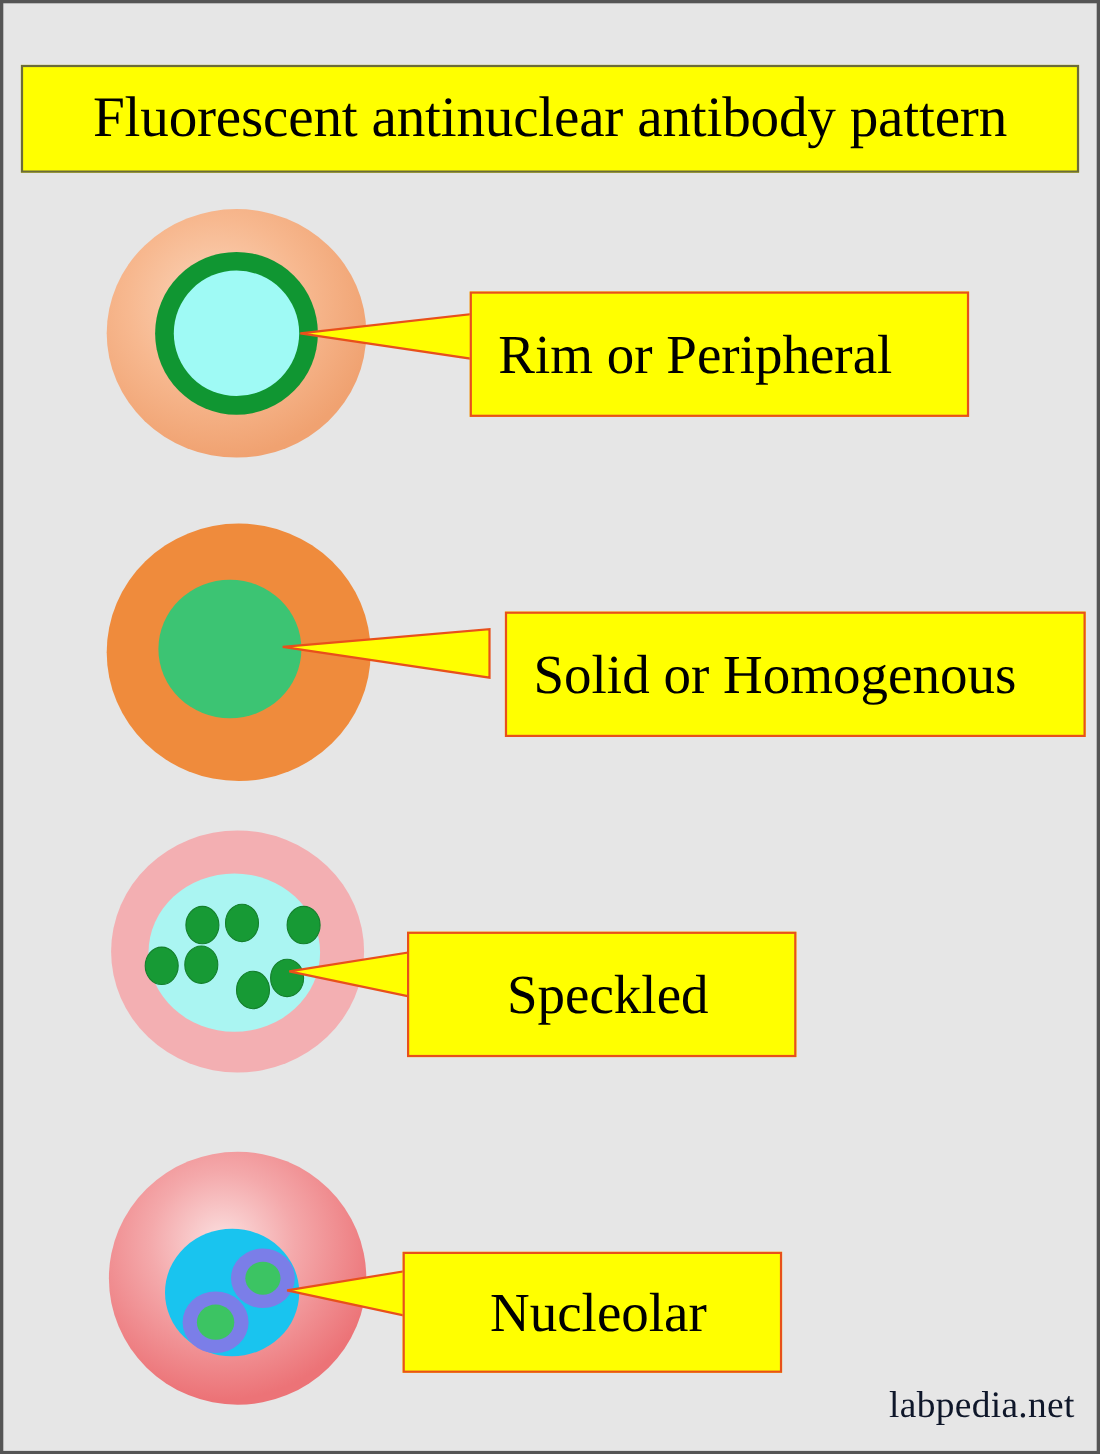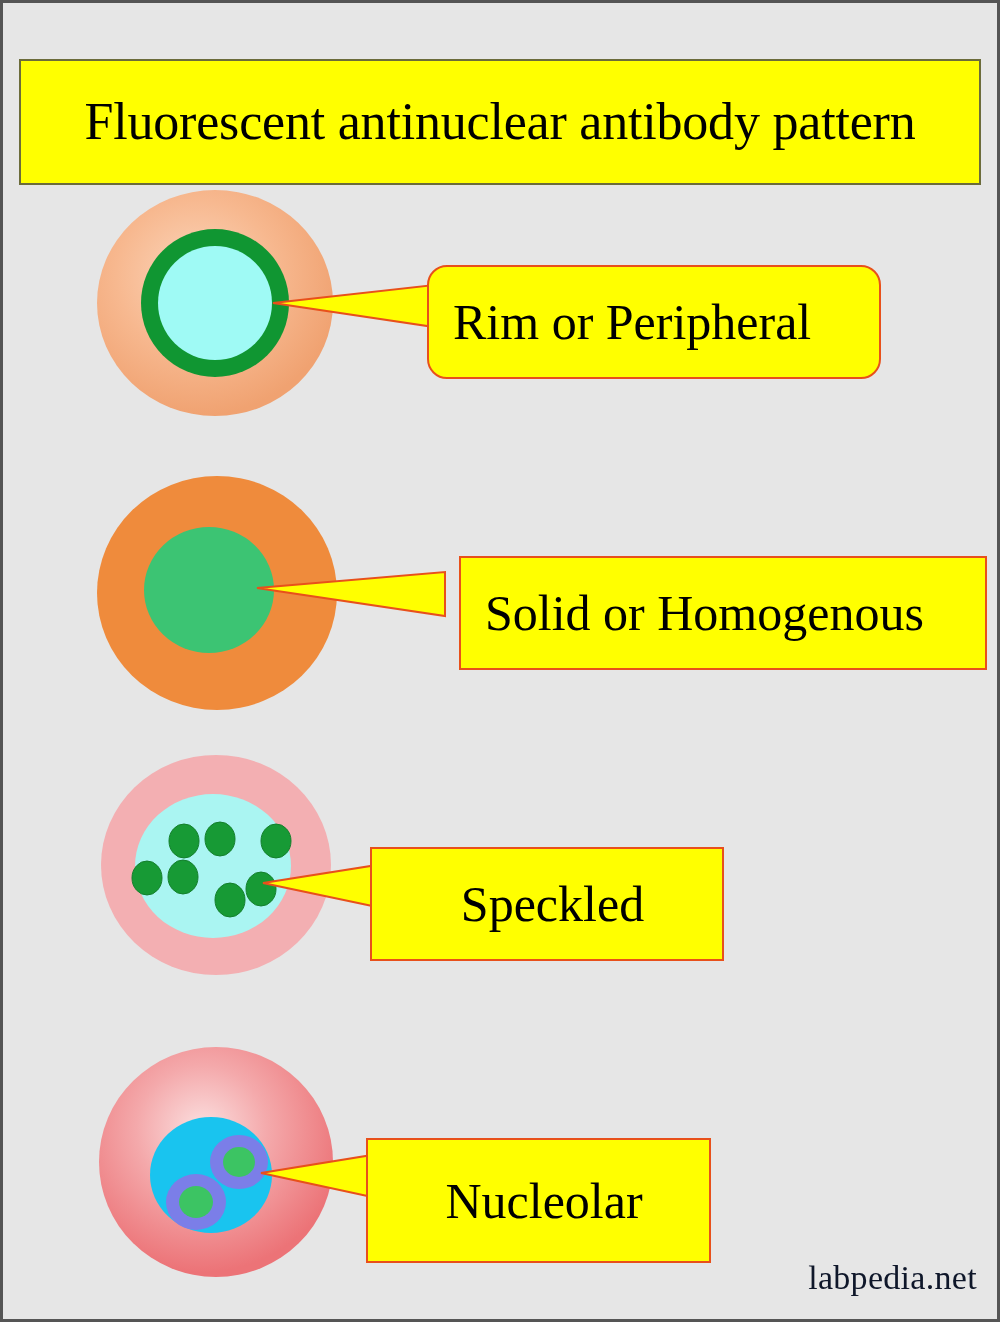--- a/index.html
+++ b/index.html
@@ -17,21 +17,21 @@
     overflow: hidden;
     font-family: "Liberation Serif", "DejaVu Serif", serif;
   }
 
   
   #title-box {
     position: absolute;
     left: 16px;
     top: 56px;
     width: 962px;
-    height: 126px;
+    height: 98px;
     background: #ffff00;
     border: 2px solid #6b6b3a;
     box-sizing: border-box;
     display: flex;
     align-items: center;
     justify-content: center;
   }
   #title-text {
     font-size: 52px;
     color: #000000;
@@ -106,21 +106,21 @@
       </defs>
       <ellipse cx="132" cy="115" rx="118" ry="113" fill="url(#g-rim-cyto)"></ellipse>
       <circle cx="132" cy="115" r="74" fill="#109632"></circle>
       <circle cx="132" cy="115" r="57" fill="#9ffaf5"></circle>
     </svg>
 
     <div class="callout">
       <svg class="callout-tail" style="left:268px; top:278px;" width="165" height="50" viewBox="0 0 165 50">
         <polygon points="2,22 163,4 163,46" fill="#ffff00" stroke="#e8501b" stroke-width="2"></polygon>
       </svg>
-      <div class="callout-box" style="left:424px; top:262px; width:454px; height:114px; padding-left:24px;border-radius:20px;">
+      <div class="callout-box" style="left:424px; top:262px; width:454px; height:114px; padding-left:24px;">
         <span class="callout-label">Rim or Peripheral</span>
       </div>
     </div>
   </div>
 
   <div class="cell-row" style="top:0;">
 
     <svg class="cell-svg" style="top:472px;" width="270" height="240" viewBox="0 0 270 240">
       <ellipse cx="134" cy="118" rx="120" ry="117" fill="#ef8b3c"></ellipse>
       <ellipse cx="126" cy="115" rx="65" ry="63" fill="#3cc473"></ellipse>
@@ -179,21 +179,21 @@
         <ellipse cx="156" cy="117" rx="16" ry="15" fill="#3cc463"></ellipse>
         <ellipse cx="113" cy="157" rx="30" ry="28" fill="#7b7ee8"></ellipse>
         <ellipse cx="113" cy="157" rx="17" ry="16" fill="#3cc463"></ellipse>
       </g>
     </svg>
 
     <div class="callout">
       <svg class="callout-tail" style="left:256px; top:1150px;" width="115" height="50" viewBox="0 0 115 50">
         <polygon points="2,20 113,2 113,44" fill="#ffff00" stroke="#e8501b" stroke-width="2"></polygon>
       </svg>
-      <div class="callout-box" style="left:363px; top:1135px; width:345px; height:125px; justify-content:center;">
+      <div class="callout-box" style="left:363px; top:1135px; width:345px; height:110px; justify-content:center;">
         <span class="callout-label">Nucleolar</span>
       </div>
     </div>
   </div>
 
   <div id="watermark">labpedia.net</div>
 
 </div>
 
 </body></html>

